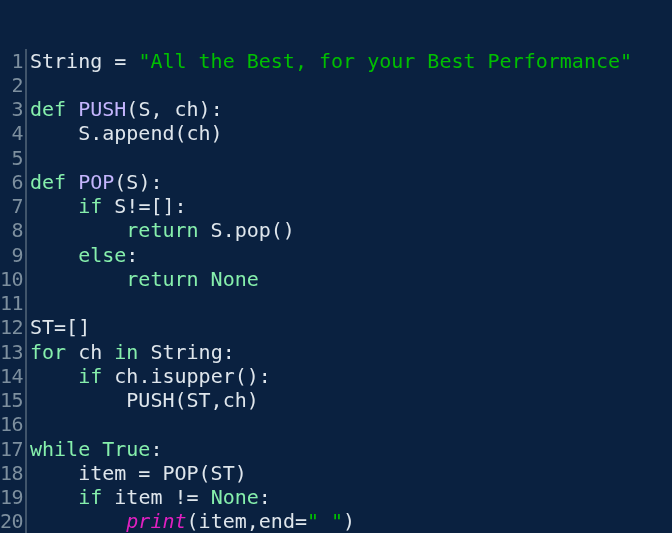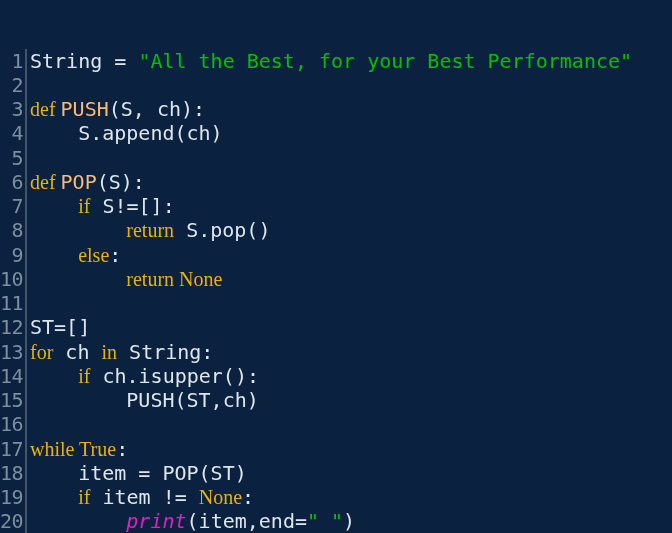--- a/index.html
+++ b/index.html
@@ -51,23 +51,23 @@
   }
 
   .line-text {
     flex: 1 1 auto;
     padding-left: 3px;
     color: #dfe6ec;
     overflow: hidden;
   }
 
   
-  .tok-kw   { color: #eab308; font-family: Liberation Serif, serif; }
+  .tok-kw   { color: #86efac; }
   .tok-str  { color: #00c000; }
-  .tok-def  { color: #fdba74; }
+  .tok-def  { color: #c4b5fd; }
   .tok-fn   { color: #e020c0; font-style: italic; }
   .tok-pl   { color: #dfe6ec; }
 </style>
 </head>
 <body>
 
 <div id="editor">
   <div id="code-lines"><div class="code-line"><div class="gutter-number">1</div><div class="gutter-rule"></div><div class="line-text"><span class="tok-pl">String = </span><span class="tok-str">"All the Best, for your Best Performance"</span></div></div><div class="code-line"><div class="gutter-number">2</div><div class="gutter-rule"></div><div class="line-text"></div></div><div class="code-line"><div class="gutter-number">3</div><div class="gutter-rule"></div><div class="line-text"><span class="tok-kw">def </span><span class="tok-def">PUSH</span><span class="tok-pl">(S, ch):</span></div></div><div class="code-line"><div class="gutter-number">4</div><div class="gutter-rule"></div><div class="line-text"><span class="tok-pl">    S.append(ch)</span></div></div><div class="code-line"><div class="gutter-number">5</div><div class="gutter-rule"></div><div class="line-text"></div></div><div class="code-line"><div class="gutter-number">6</div><div class="gutter-rule"></div><div class="line-text"><span class="tok-kw">def </span><span class="tok-def">POP</span><span class="tok-pl">(S):</span></div></div><div class="code-line"><div class="gutter-number">7</div><div class="gutter-rule"></div><div class="line-text"><span class="tok-pl">    </span><span class="tok-kw">if</span><span class="tok-pl"> S!=[]:</span></div></div><div class="code-line"><div class="gutter-number">8</div><div class="gutter-rule"></div><div class="line-text"><span class="tok-pl">        </span><span class="tok-kw">return</span><span class="tok-pl"> S.pop()</span></div></div><div class="code-line"><div class="gutter-number">9</div><div class="gutter-rule"></div><div class="line-text"><span class="tok-pl">    </span><span class="tok-kw">else</span><span class="tok-pl">:</span></div></div><div class="code-line"><div class="gutter-number">10</div><div class="gutter-rule"></div><div class="line-text"><span class="tok-pl">        </span><span class="tok-kw">return None</span></div></div><div class="code-line"><div class="gutter-number">11</div><div class="gutter-rule"></div><div class="line-text"></div></div><div class="code-line"><div class="gutter-number">12</div><div class="gutter-rule"></div><div class="line-text"><span class="tok-pl">ST=[]</span></div></div><div class="code-line"><div class="gutter-number">13</div><div class="gutter-rule"></div><div class="line-text"><span class="tok-kw">for</span><span class="tok-pl"> ch </span><span class="tok-kw">in</span><span class="tok-pl"> String:</span></div></div><div class="code-line"><div class="gutter-number">14</div><div class="gutter-rule"></div><div class="line-text"><span class="tok-pl">    </span><span class="tok-kw">if</span><span class="tok-pl"> ch.isupper():</span></div></div><div class="code-line"><div class="gutter-number">15</div><div class="gutter-rule"></div><div class="line-text"><span class="tok-pl">        PUSH(ST,ch)</span></div></div><div class="code-line"><div class="gutter-number">16</div><div class="gutter-rule"></div><div class="line-text"></div></div><div class="code-line"><div class="gutter-number">17</div><div class="gutter-rule"></div><div class="line-text"><span class="tok-kw">while True</span><span class="tok-pl">:</span></div></div><div class="code-line"><div class="gutter-number">18</div><div class="gutter-rule"></div><div class="line-text"><span class="tok-pl">    item = POP(ST)</span></div></div><div class="code-line"><div class="gutter-number">19</div><div class="gutter-rule"></div><div class="line-text"><span class="tok-pl">    </span><span class="tok-kw">if</span><span class="tok-pl"> item != </span><span class="tok-kw">None</span><span class="tok-pl">:</span></div></div><div class="code-line"><div class="gutter-number">20</div><div class="gutter-rule"></div><div class="line-text"><span class="tok-pl">        </span><span class="tok-fn">print</span><span class="tok-pl">(item,end=</span><span class="tok-str">" "</span><span class="tok-pl">)</span></div></div></div>
 </div>
 

